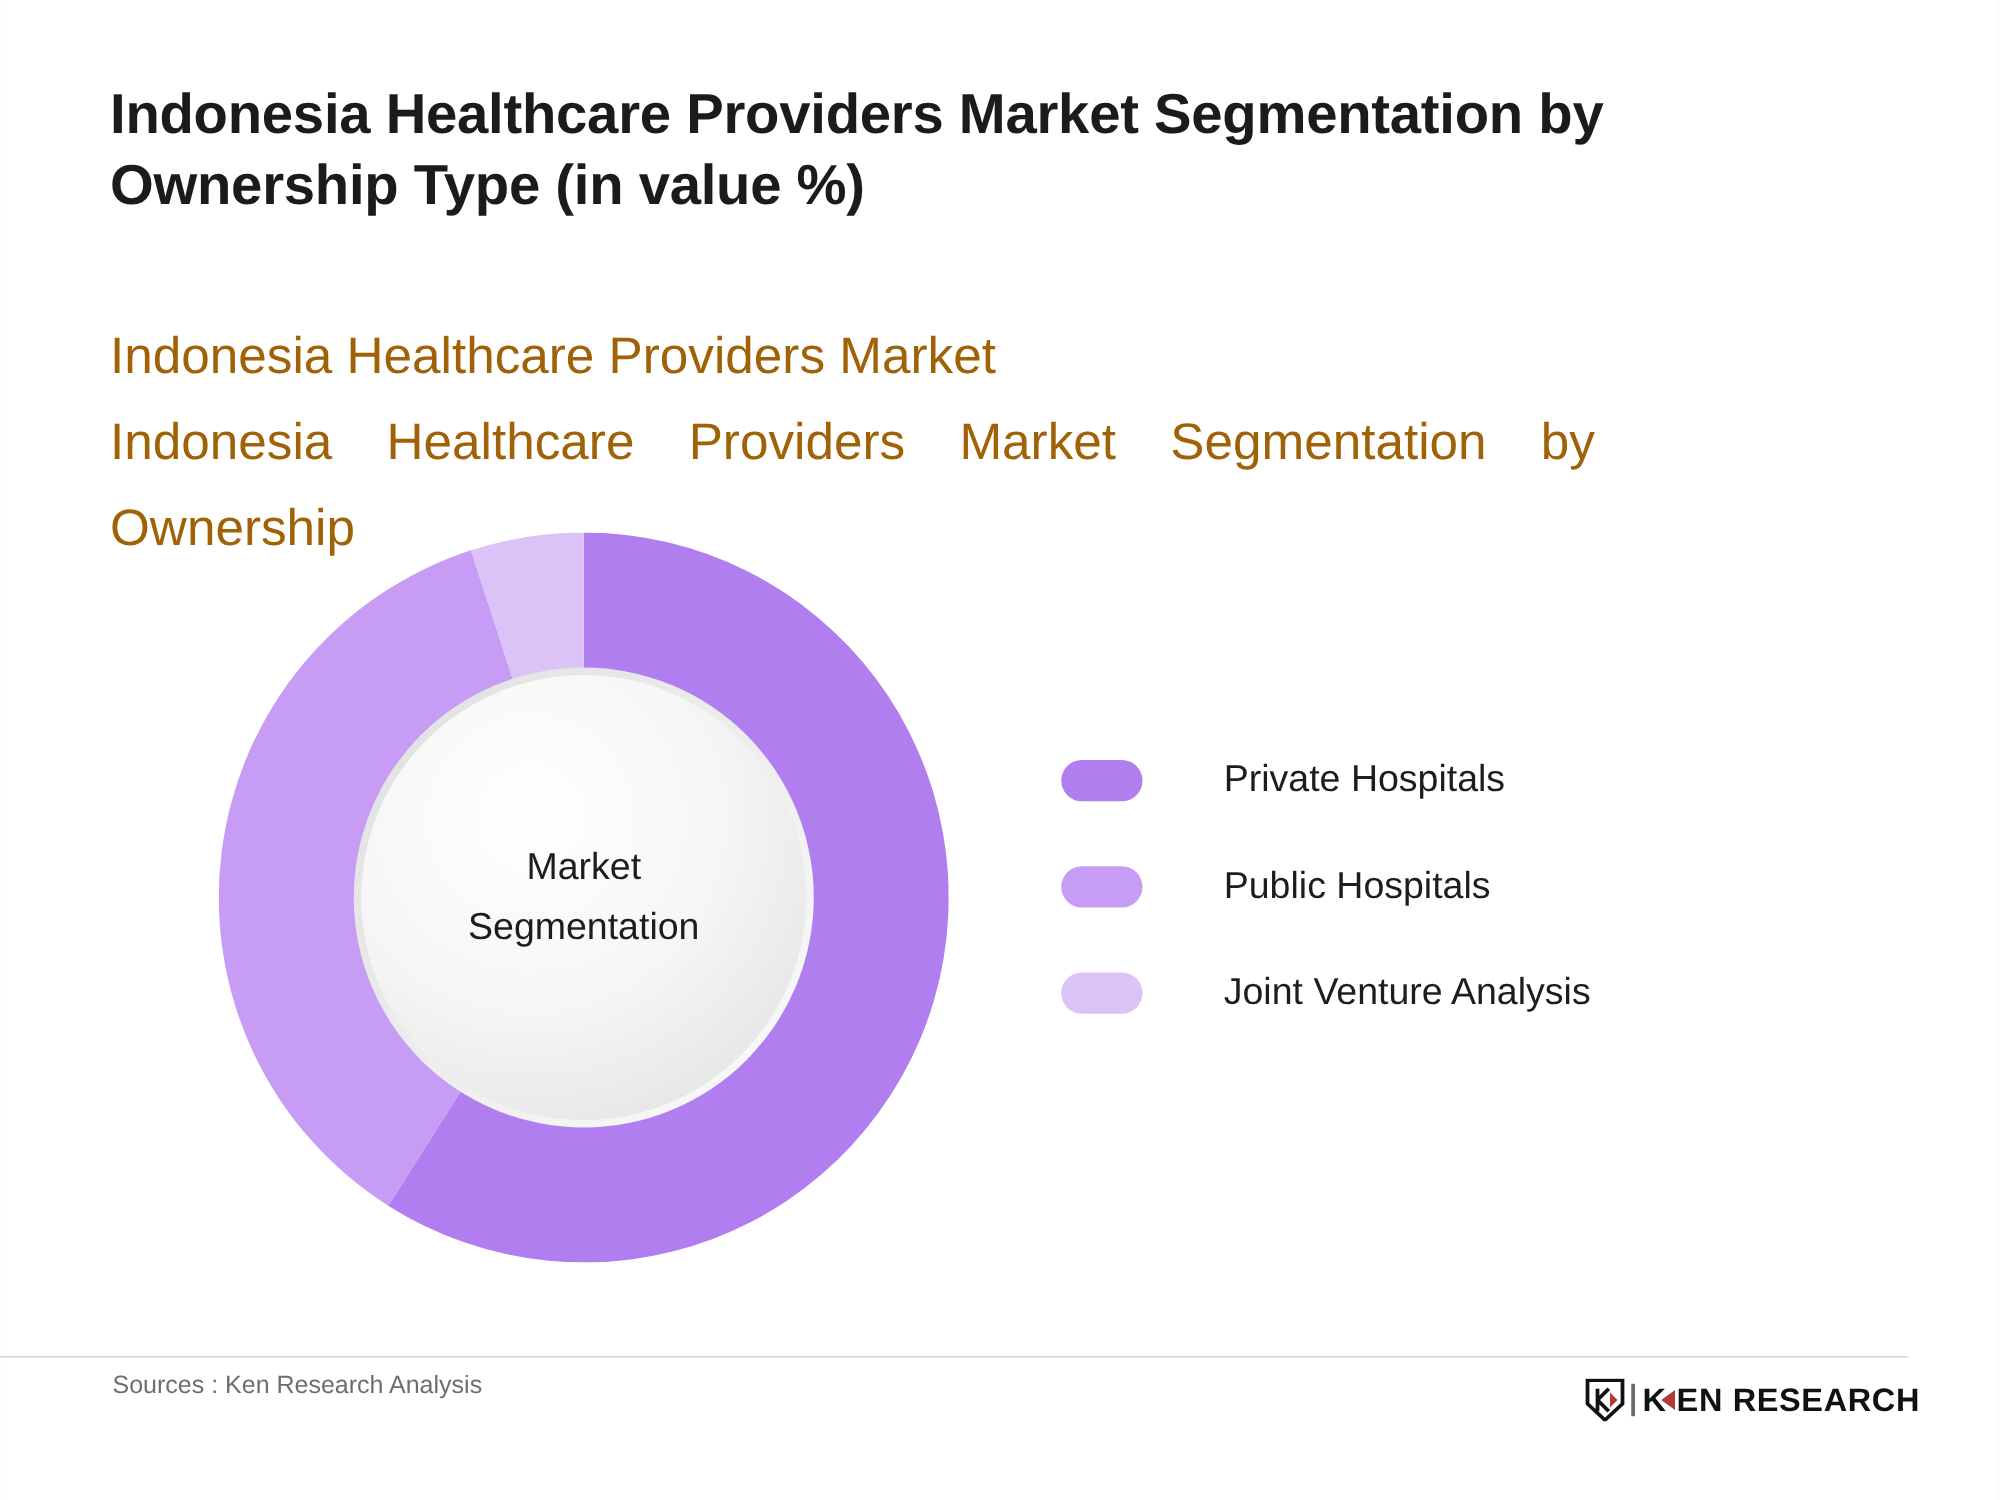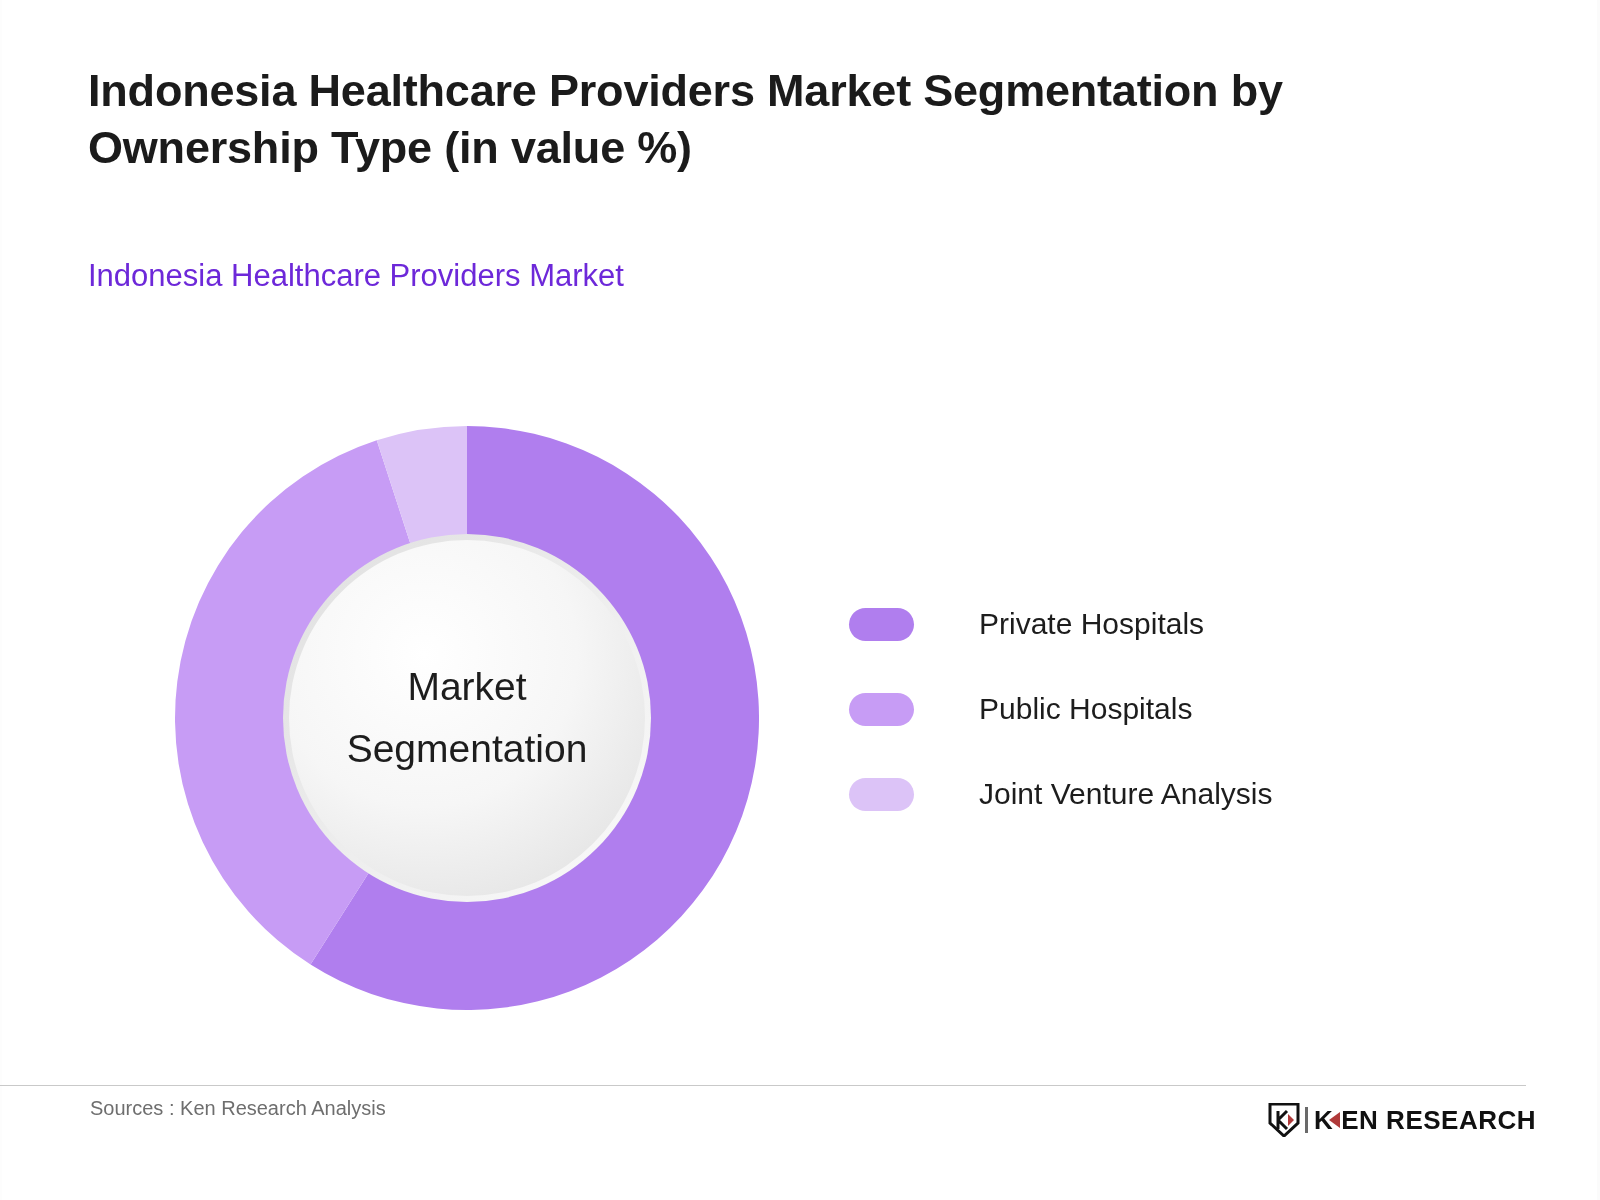--- a/index.html
+++ b/index.html
@@ -47,23 +47,23 @@
     color: #1b1b1b;
     letter-spacing: -0.2px;
   }
 
   
   .subtitle {
     position: absolute;
     left: 88px;
     top: 250px;
     width: 1190px;
-    font-size: 31px;
+    font-size: 41px;
     line-height: 1.68;
-    color: #6d28d9;
+    color: #a16207;
     font-weight: normal;
   }
   .subtitle .line1 { display: block; }
   .subtitle .line2 {
     display: block;
     text-align: justify;
     text-align-last: justify;
     width: 1188px;
   }
   .subtitle .line3 { display: block; }
@@ -88,21 +88,21 @@
     width: 584px;
     height: 584px;
   }
   .donut-center-text {
     position: absolute;
     left: 50%;
     top: 50%;
     transform: translate(-50%, -50%);
     width: 330px;
     text-align: center;
-    font-size: 39px;
+    font-size: 30px;
     line-height: 1.6;
     color: #1d1d1d;
     pointer-events: none;
   }
   .donut-center-text span { display: block; }
 
   
   .legend {
     position: absolute;
     left: 849px;
@@ -192,20 +192,21 @@
 
 <div class="page">
 
   <div class="edge-left"></div>
   <div class="edge-right"></div>
 
   <div class="title">Indonesia Healthcare Providers Market Segmentation by Ownership Type (in value %)</div>
 
   <div class="subtitle">
     <span class="line1">Indonesia Healthcare Providers Market</span>
+    <span class="line2">Indonesia Healthcare Providers Market Segmentation by Ownership</span>
   </div>
 
   <div class="chart-area">
 
     <div class="donut-wrap">
       <svg class="donut-svg" viewBox="0 0 584 584">
         <defs>
           <radialGradient id="holeGrad" cx="38%" cy="32%" r="78%">
             <stop offset="0%" stop-color="#ffffff"></stop>
             <stop offset="55%" stop-color="#f6f6f6"></stop>

